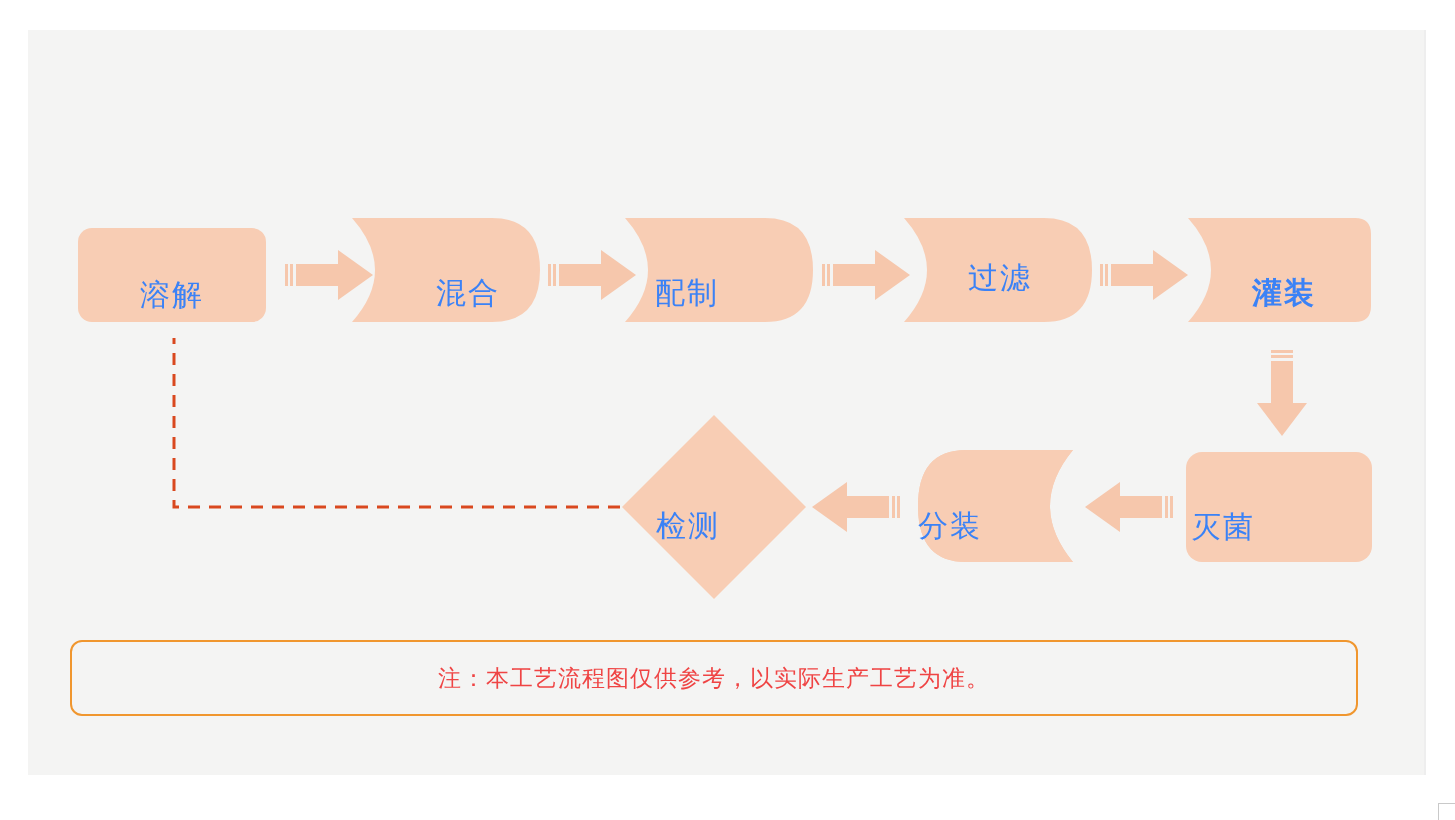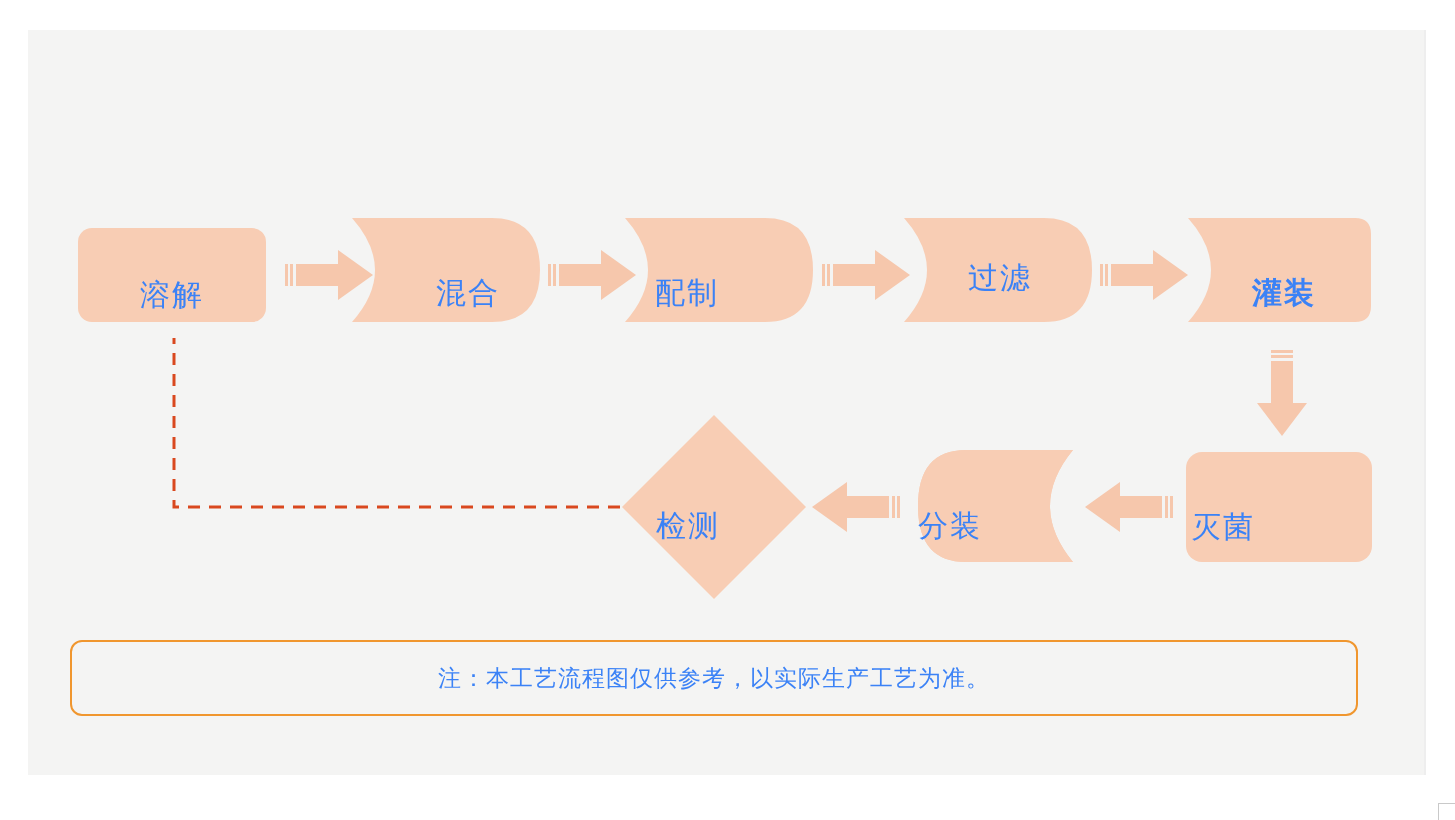--- a/index.html
+++ b/index.html
@@ -121,21 +121,21 @@
   }
   #note-text {
     position: absolute;
     left: 0;
     top: 0;
     width: 100%;
     height: 100%;
     display: flex;
     align-items: center;
     justify-content: center;
-    color: #3b82f6;
+    color: #ef4444;
     font-size: 23px;
     letter-spacing: 1px;
   }
 </style>
 </head>
 <body>
 
 <div id="slide">
 
   <div id="card"></div>

